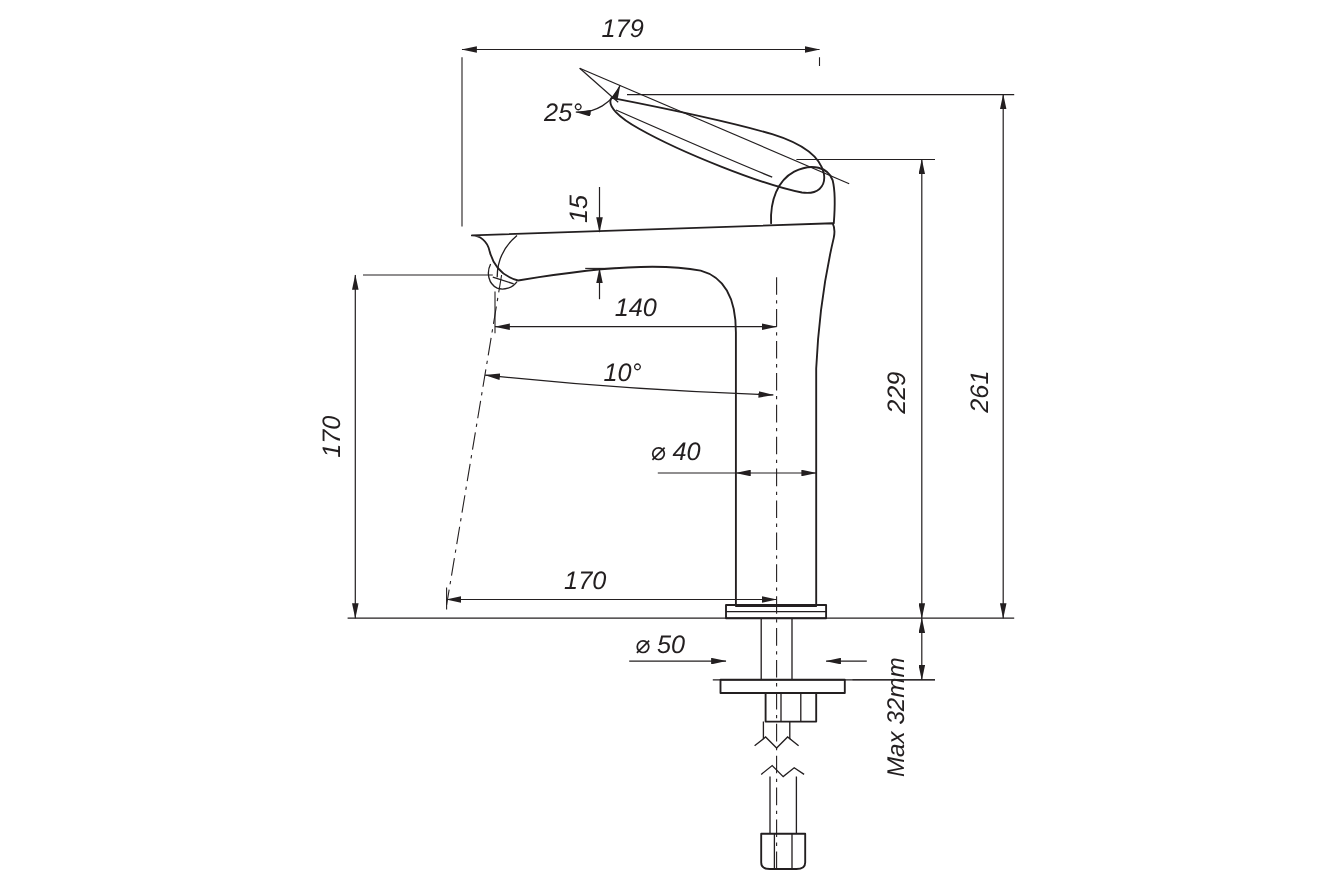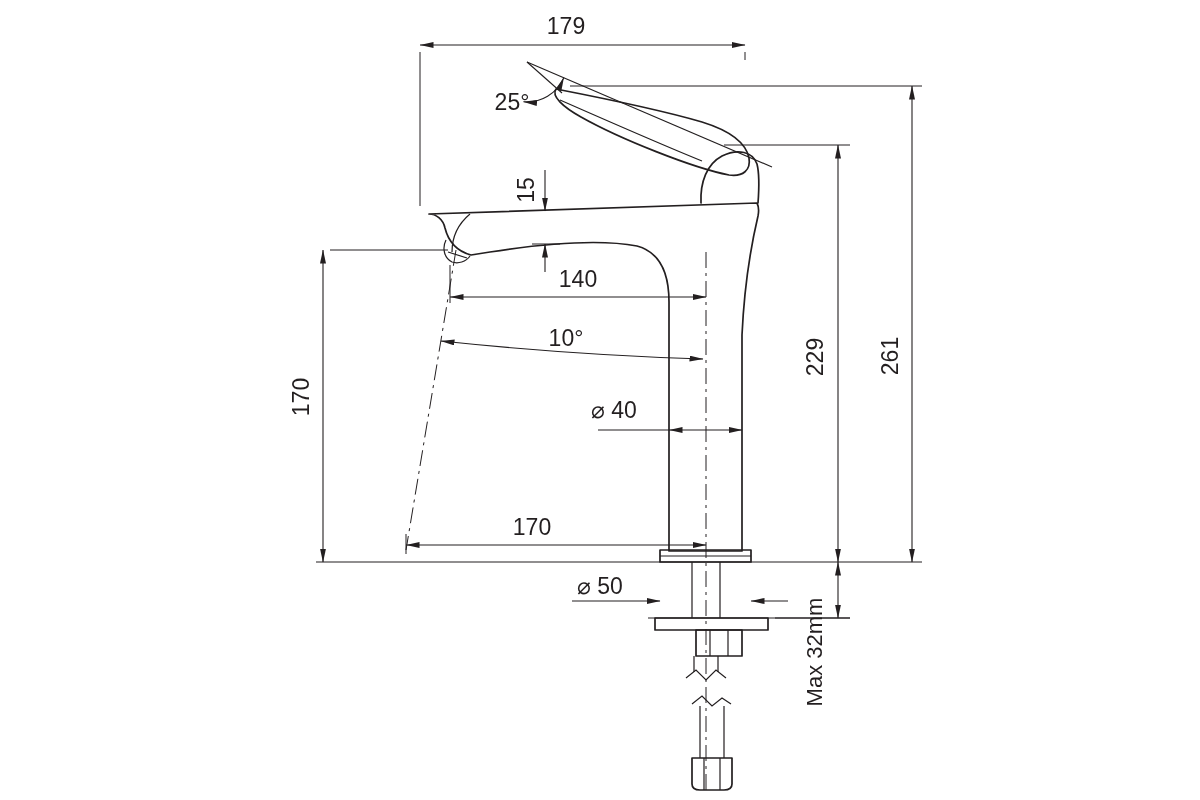--- a/index.html
+++ b/index.html
@@ -1,17 +1,17 @@
 <!DOCTYPE html>
 <html><head>
 <meta charset="utf-8">
 <style>
   html,body{margin:0;padding:0;background:#ffffff;}
   .canvas{position:relative;width:1200px;height:800px;background:#ffffff;overflow:hidden;
-          font-family:"Liberation Sans","DejaVu Sans",sans-serif;}
+          font-family:"Liberation Sans","DejaVu Sans",sans-serif;font-style:italic;}
   svg{position:absolute;left:0;top:0;}
   .draw{stroke:#231f20;stroke-width:1.7;fill:none;stroke-linejoin:round;stroke-linecap:round;}
   .thin{stroke:#231f20;stroke-width:1.2;fill:none;}
   .dim{stroke:#231f20;stroke-width:1.1;fill:none;}
   .ext{stroke:#231f20;stroke-width:1;fill:none;}
   .cl{stroke:#231f20;stroke-width:1;fill:none;stroke-dasharray:16 5 3 5;}
   text{font-family:"Liberation Sans","DejaVu Sans",sans-serif;font-size:23px;fill:#231f20;}
   .small{font-size:22px;}
 </style>
 </head>

